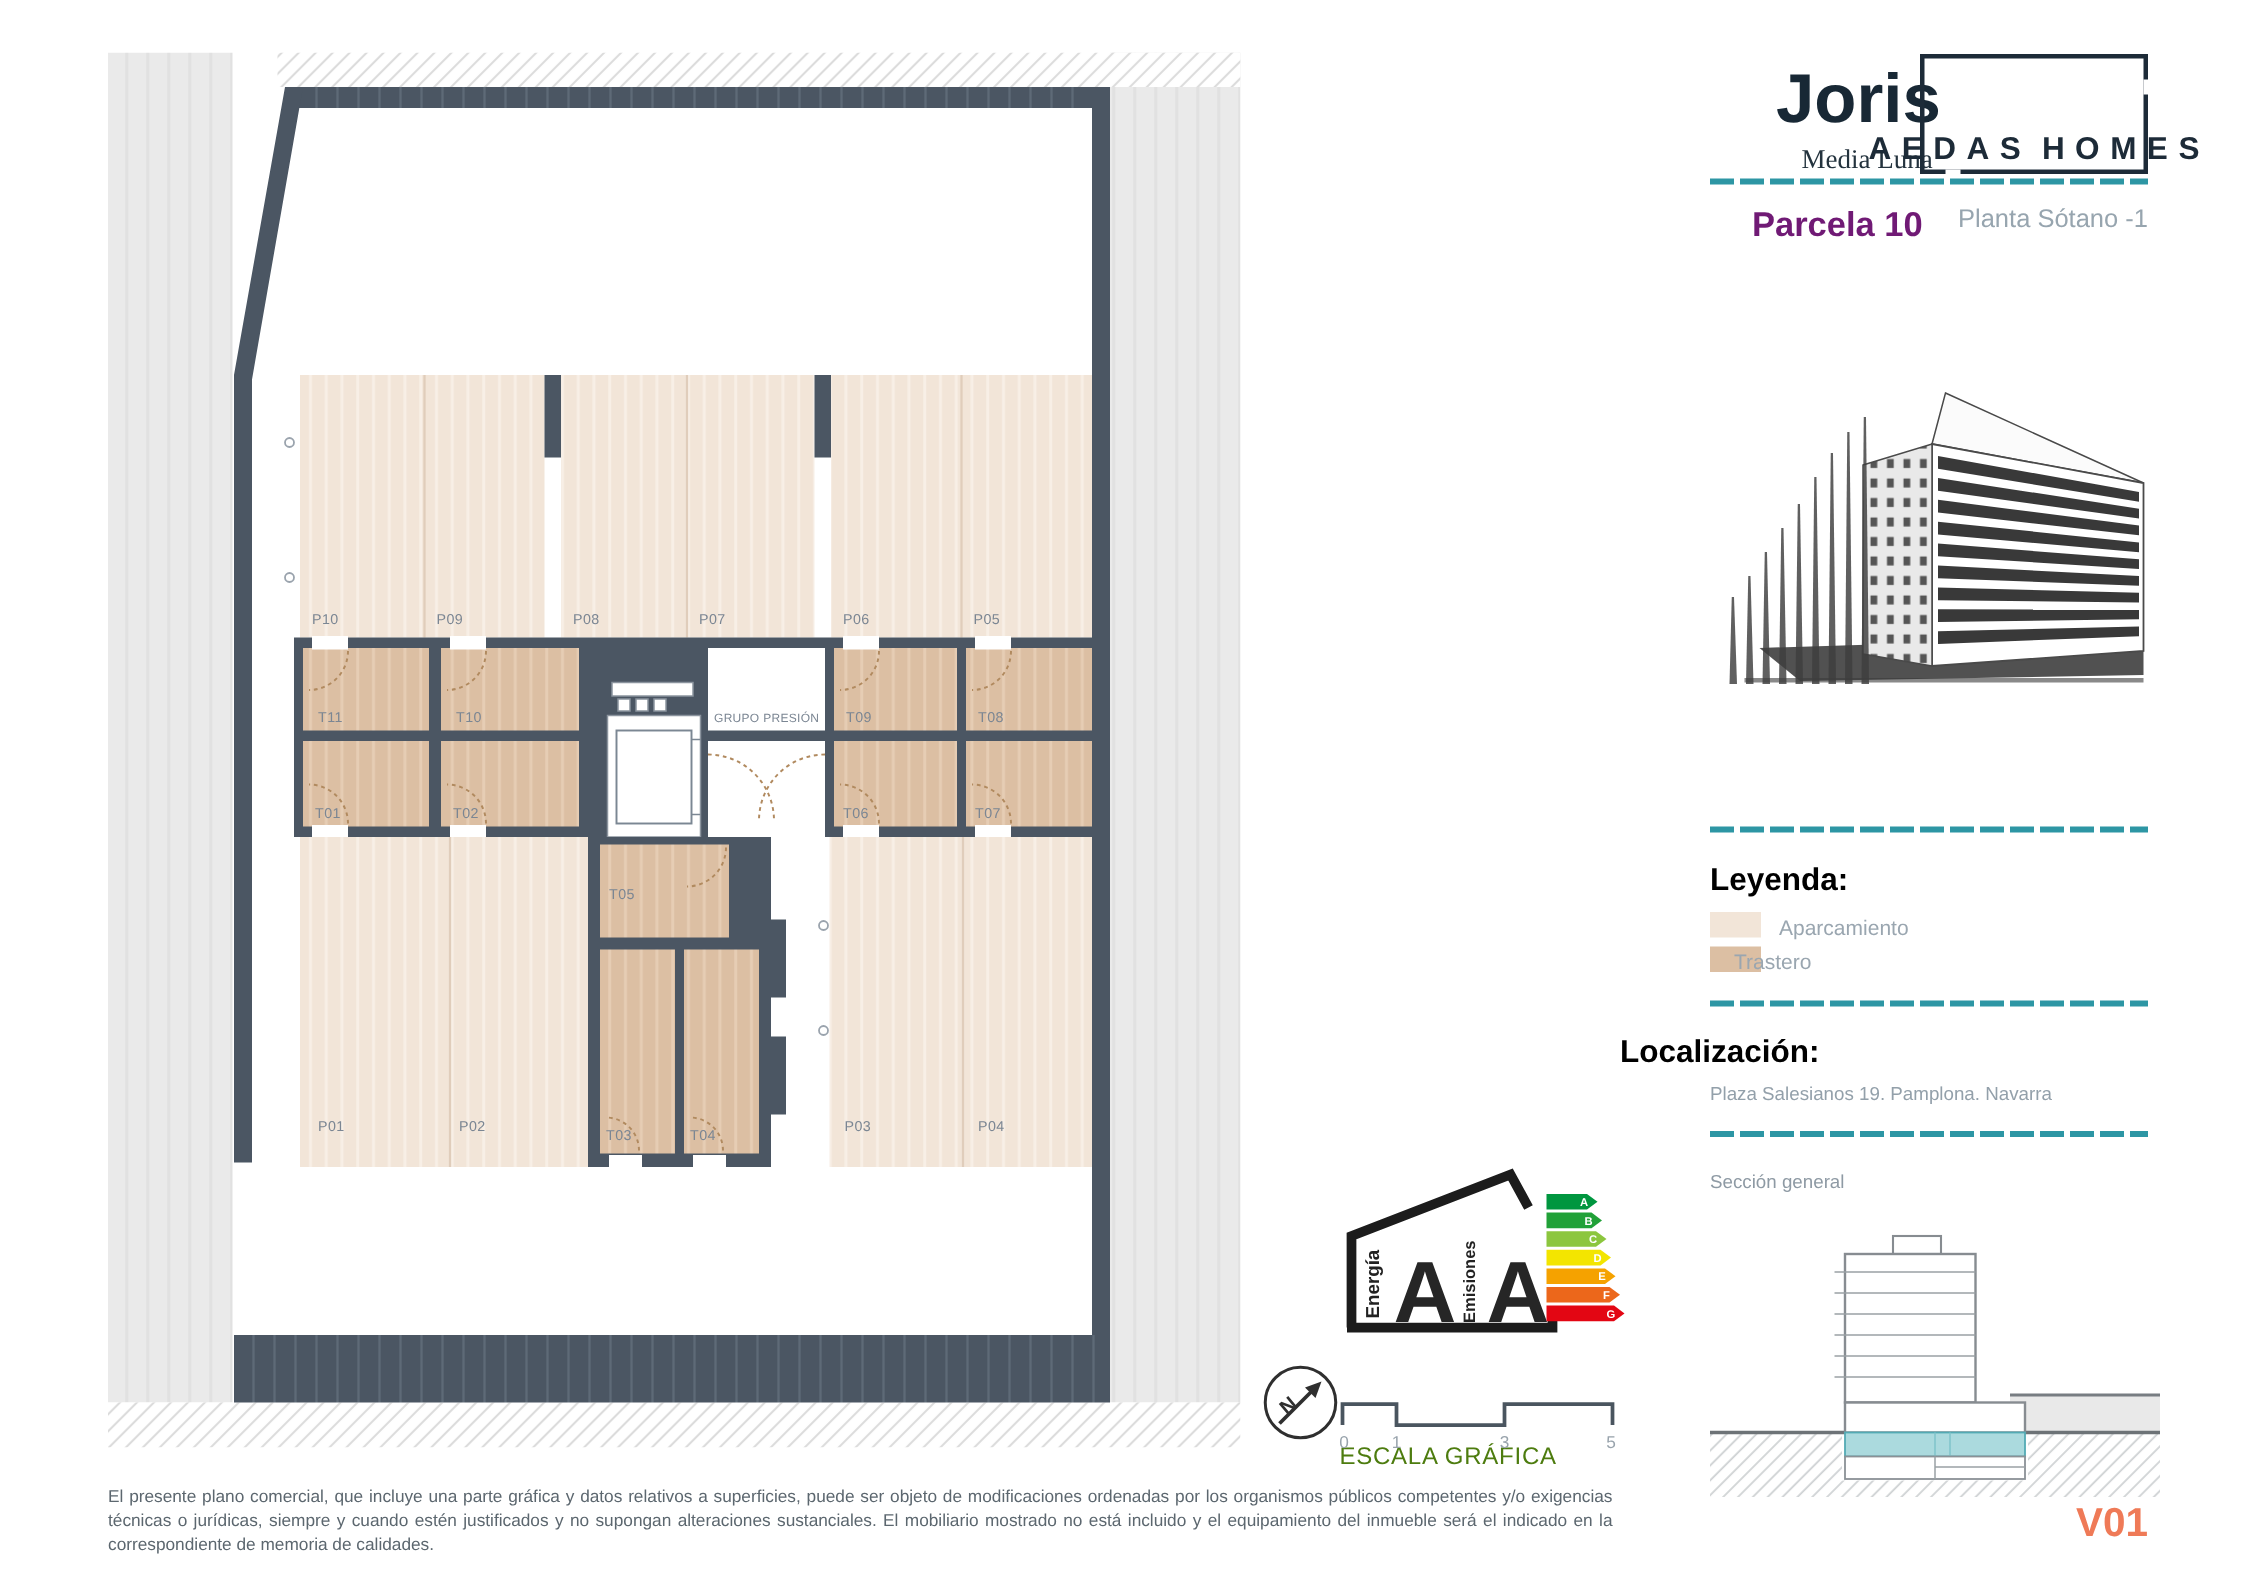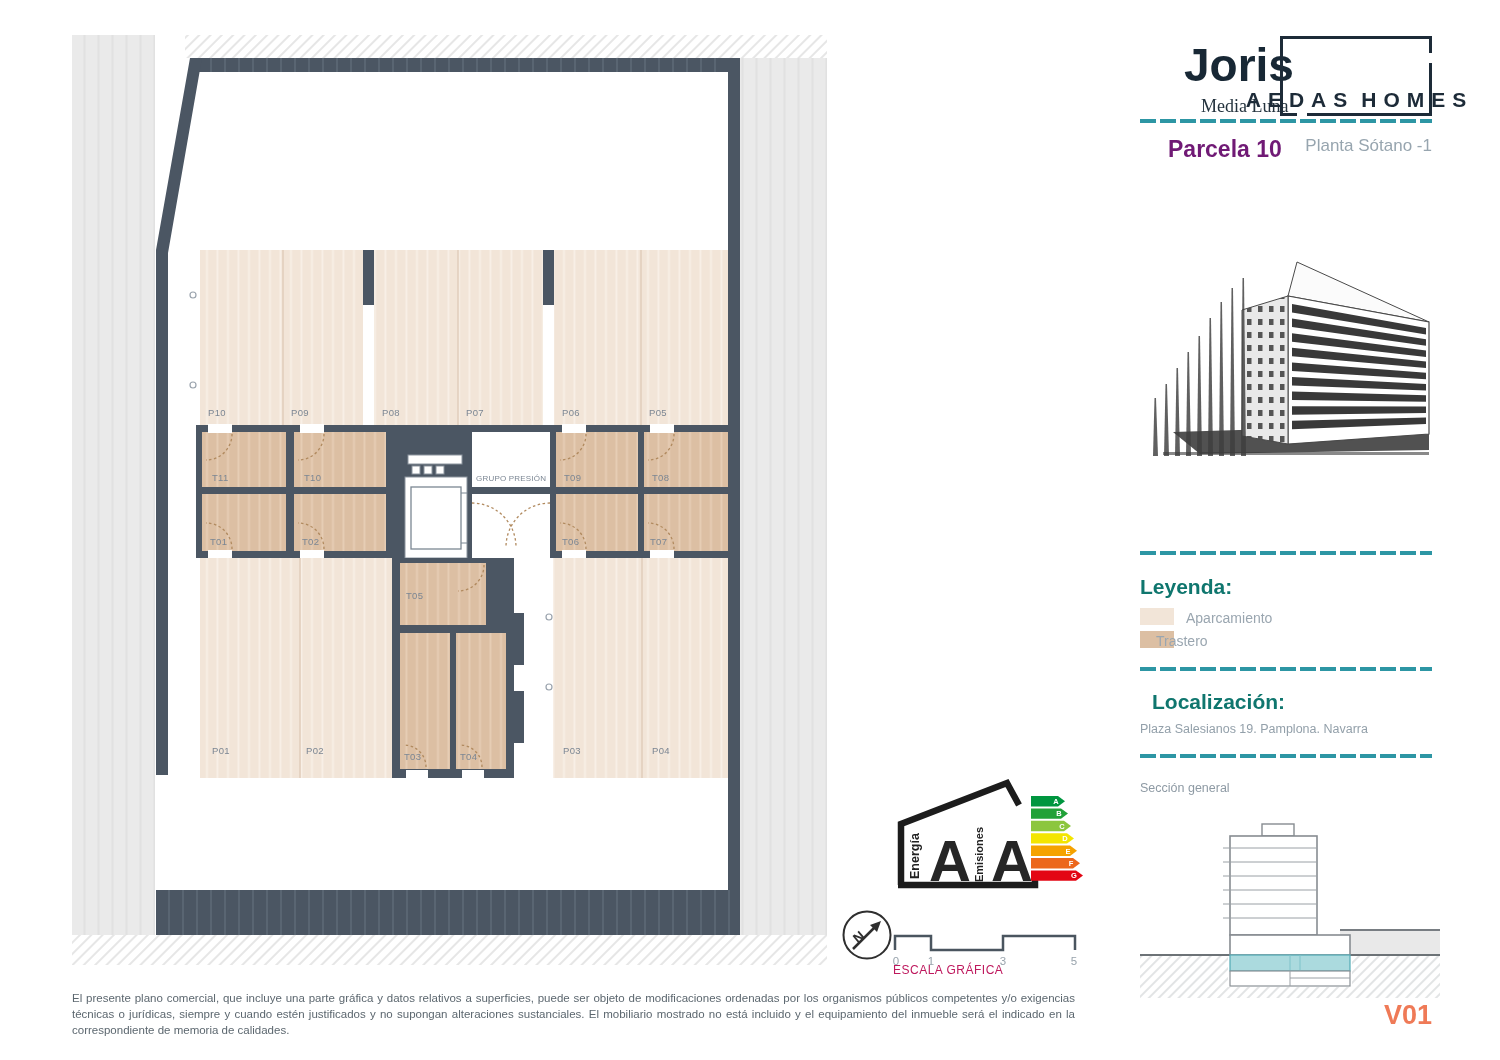--- a/index.html
+++ b/index.html
@@ -7,30 +7,30 @@
   .abs{position:absolute;}
   
   .brand{left:1184px;top:38px;font-size:46px;font-weight:800;color:#182835;letter-spacing:0;}
   .brand-sub{left:1163px;top:96px;font-size:18px;color:#24333e;font-family:"Liberation Serif",serif;margin-left:38px;}
   .logo-box{left:1280px;top:36px;width:146px;height:74px;border:3px solid #1d2b38;display:flex;flex-direction:row;align-items:flex-end;justify-content:center;}
   .logo-box span{font-size:21px;font-weight:bold;letter-spacing:7px;color:#1d2b38;line-height:1.25;text-indent:7px;}
   .notch{position:absolute;background:#ffffff;}
   .rule{height:4px;width:292px;left:1140px;background:repeating-linear-gradient(90deg,#2d96a4 0 16px,rgba(0,0,0,0) 16px 20px);}
   .parcel{left:1140px;top:136px;font-size:23px;font-weight:bold;color:#701a75;margin-left:28px;}
   .floor{left:1240px;top:136px;width:192px;text-align:right;font-size:17px;color:#97a5af;}
-  .h2{font-size:21px;font-weight:bold;color:#0f766e;}
+  .h2{font-size:21px;font-weight:bold;color:#000000;}
   .muted{font-size:12.5px;color:#93a0aa;}
   .legend-row-label{font-size:14px;color:#9aa6b0;}
   .swatch{width:34px;height:17px;}
   .version{left:1282px;top:1000px;width:150px;text-align:right;font-size:27px;font-weight:bold;color:#ef7a57;}
   .caption{left:1140px;top:781px;font-size:12.5px;color:#8e9aa4;}
   
   .disclaimer{left:72px;top:990px;width:1003px;font-size:11.5px;line-height:1.4;color:#5c676f;text-align:justify;}
   
-  .scalebar-label{left:893px;top:963px;font-size:12px;color:#be185d;letter-spacing:.5px;}
+  .scalebar-label{left:893px;top:963px;font-size:16px;color:#4d7c0f;letter-spacing:.5px;}
   svg text{font-family:"Liberation Sans",sans-serif;}
   .plan-label{font-size:9.5px;fill:#7b8693;letter-spacing:.3px;}
 </style>
 </head>
 <body>
 
 <svg class="abs" style="left:72px;top:35px;" width="755" height="930" viewBox="0 0 755 930">
   <defs>
     <pattern id="patGray" width="14" height="14" patternUnits="userSpaceOnUse">
       <rect width="14" height="14" fill="#eaeaea"></rect>
@@ -232,21 +232,21 @@
 </svg>
 
 <div class="abs rule" style="top:551px;"></div>
 <div class="abs h2" style="left:1140px;top:575px;">Leyenda:</div>
 <div class="abs swatch" style="left: 1140px; top: 608px; background: rgb(242, 229, 216);"></div>
 <div class="abs legend-row-label" style="left:1186px;top:610px;">Aparcamiento</div>
 <div class="abs swatch" style="left: 1140px; top: 631px; background: rgb(220, 191, 163);"></div>
 <div class="abs legend-row-label" style="left:1156px;top:633px;text-align:center;">Trastero</div>
 
 <div class="abs rule" style="top:667px;"></div>
-<div class="abs h2" style="left:1152px;top:690px;">Localización:</div>
+<div class="abs h2" style="left:1080px;top:690px;">Localización:</div>
 <div class="abs muted" style="left:1140px;top:722px;">Plaza Salesianos 19. Pamplona. Navarra</div>
 
 <div class="abs rule" style="top:754px;"></div>
 <div class="abs caption">Sección general</div>
 
 <svg class="abs" style="left:1140px;top:806px;" width="300" height="200" viewBox="0 0 300 200">
   <defs>
     <pattern id="secHatch" width="7" height="7" patternUnits="userSpaceOnUse" patternTransform="rotate(45)">
       <rect width="7" height="7" fill="#ffffff"></rect>
         <line x1="2" y1="0" x2="2" y2="7" stroke="#cfd2d4" stroke-width="1.2"></line>

